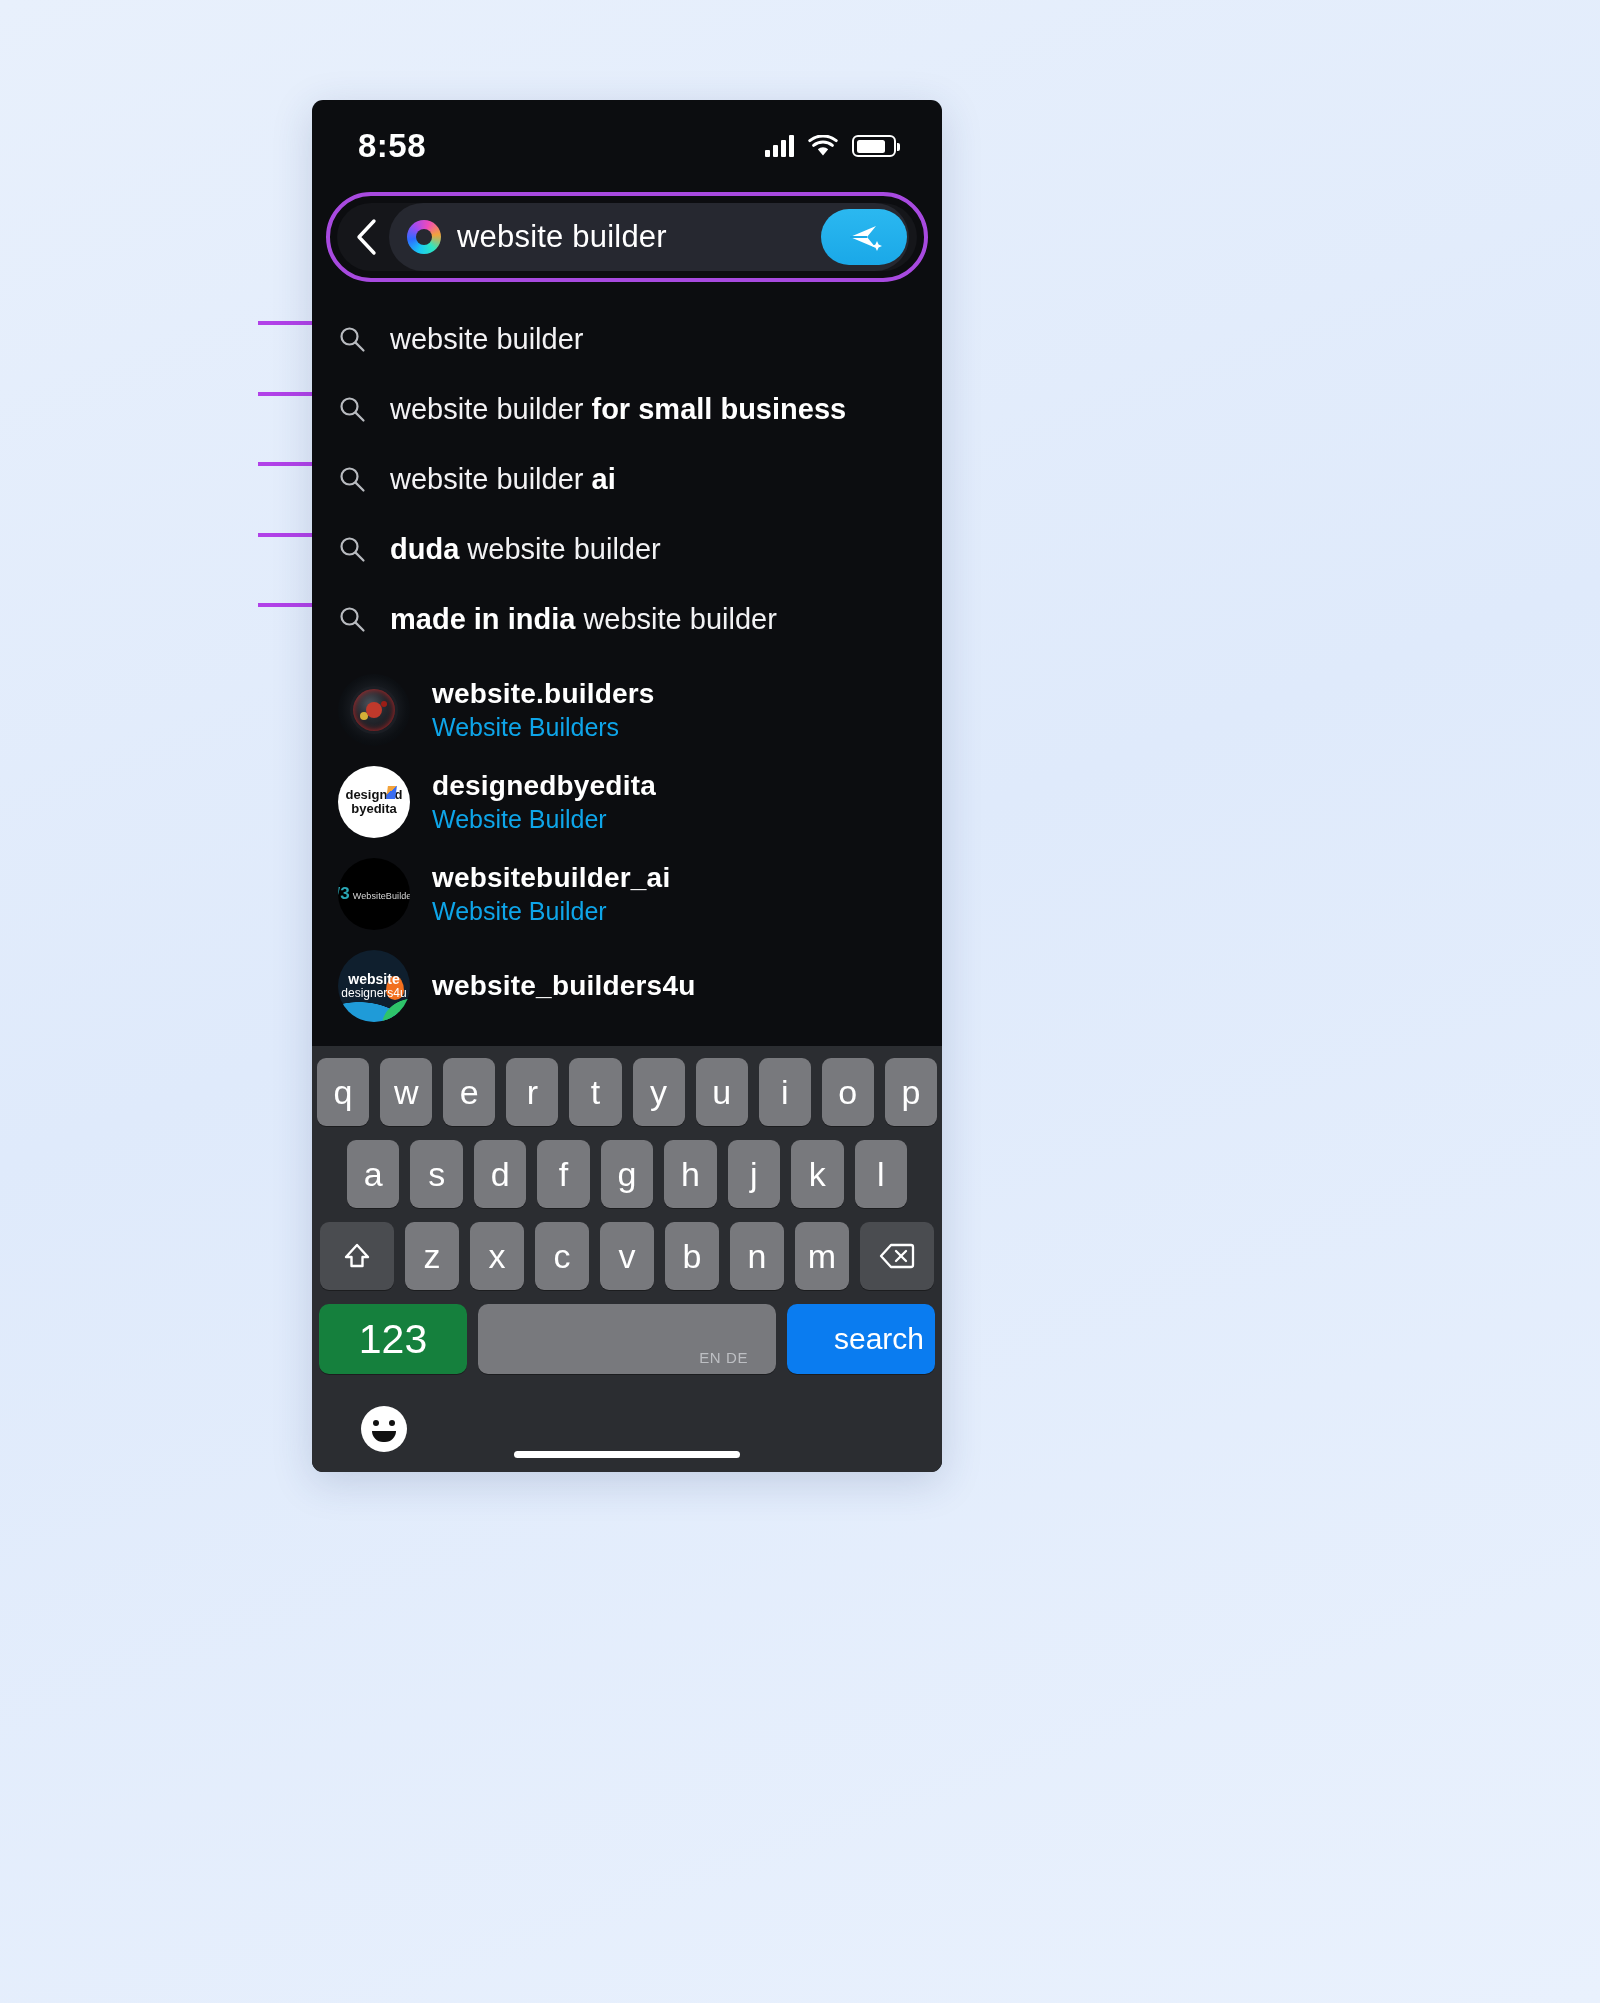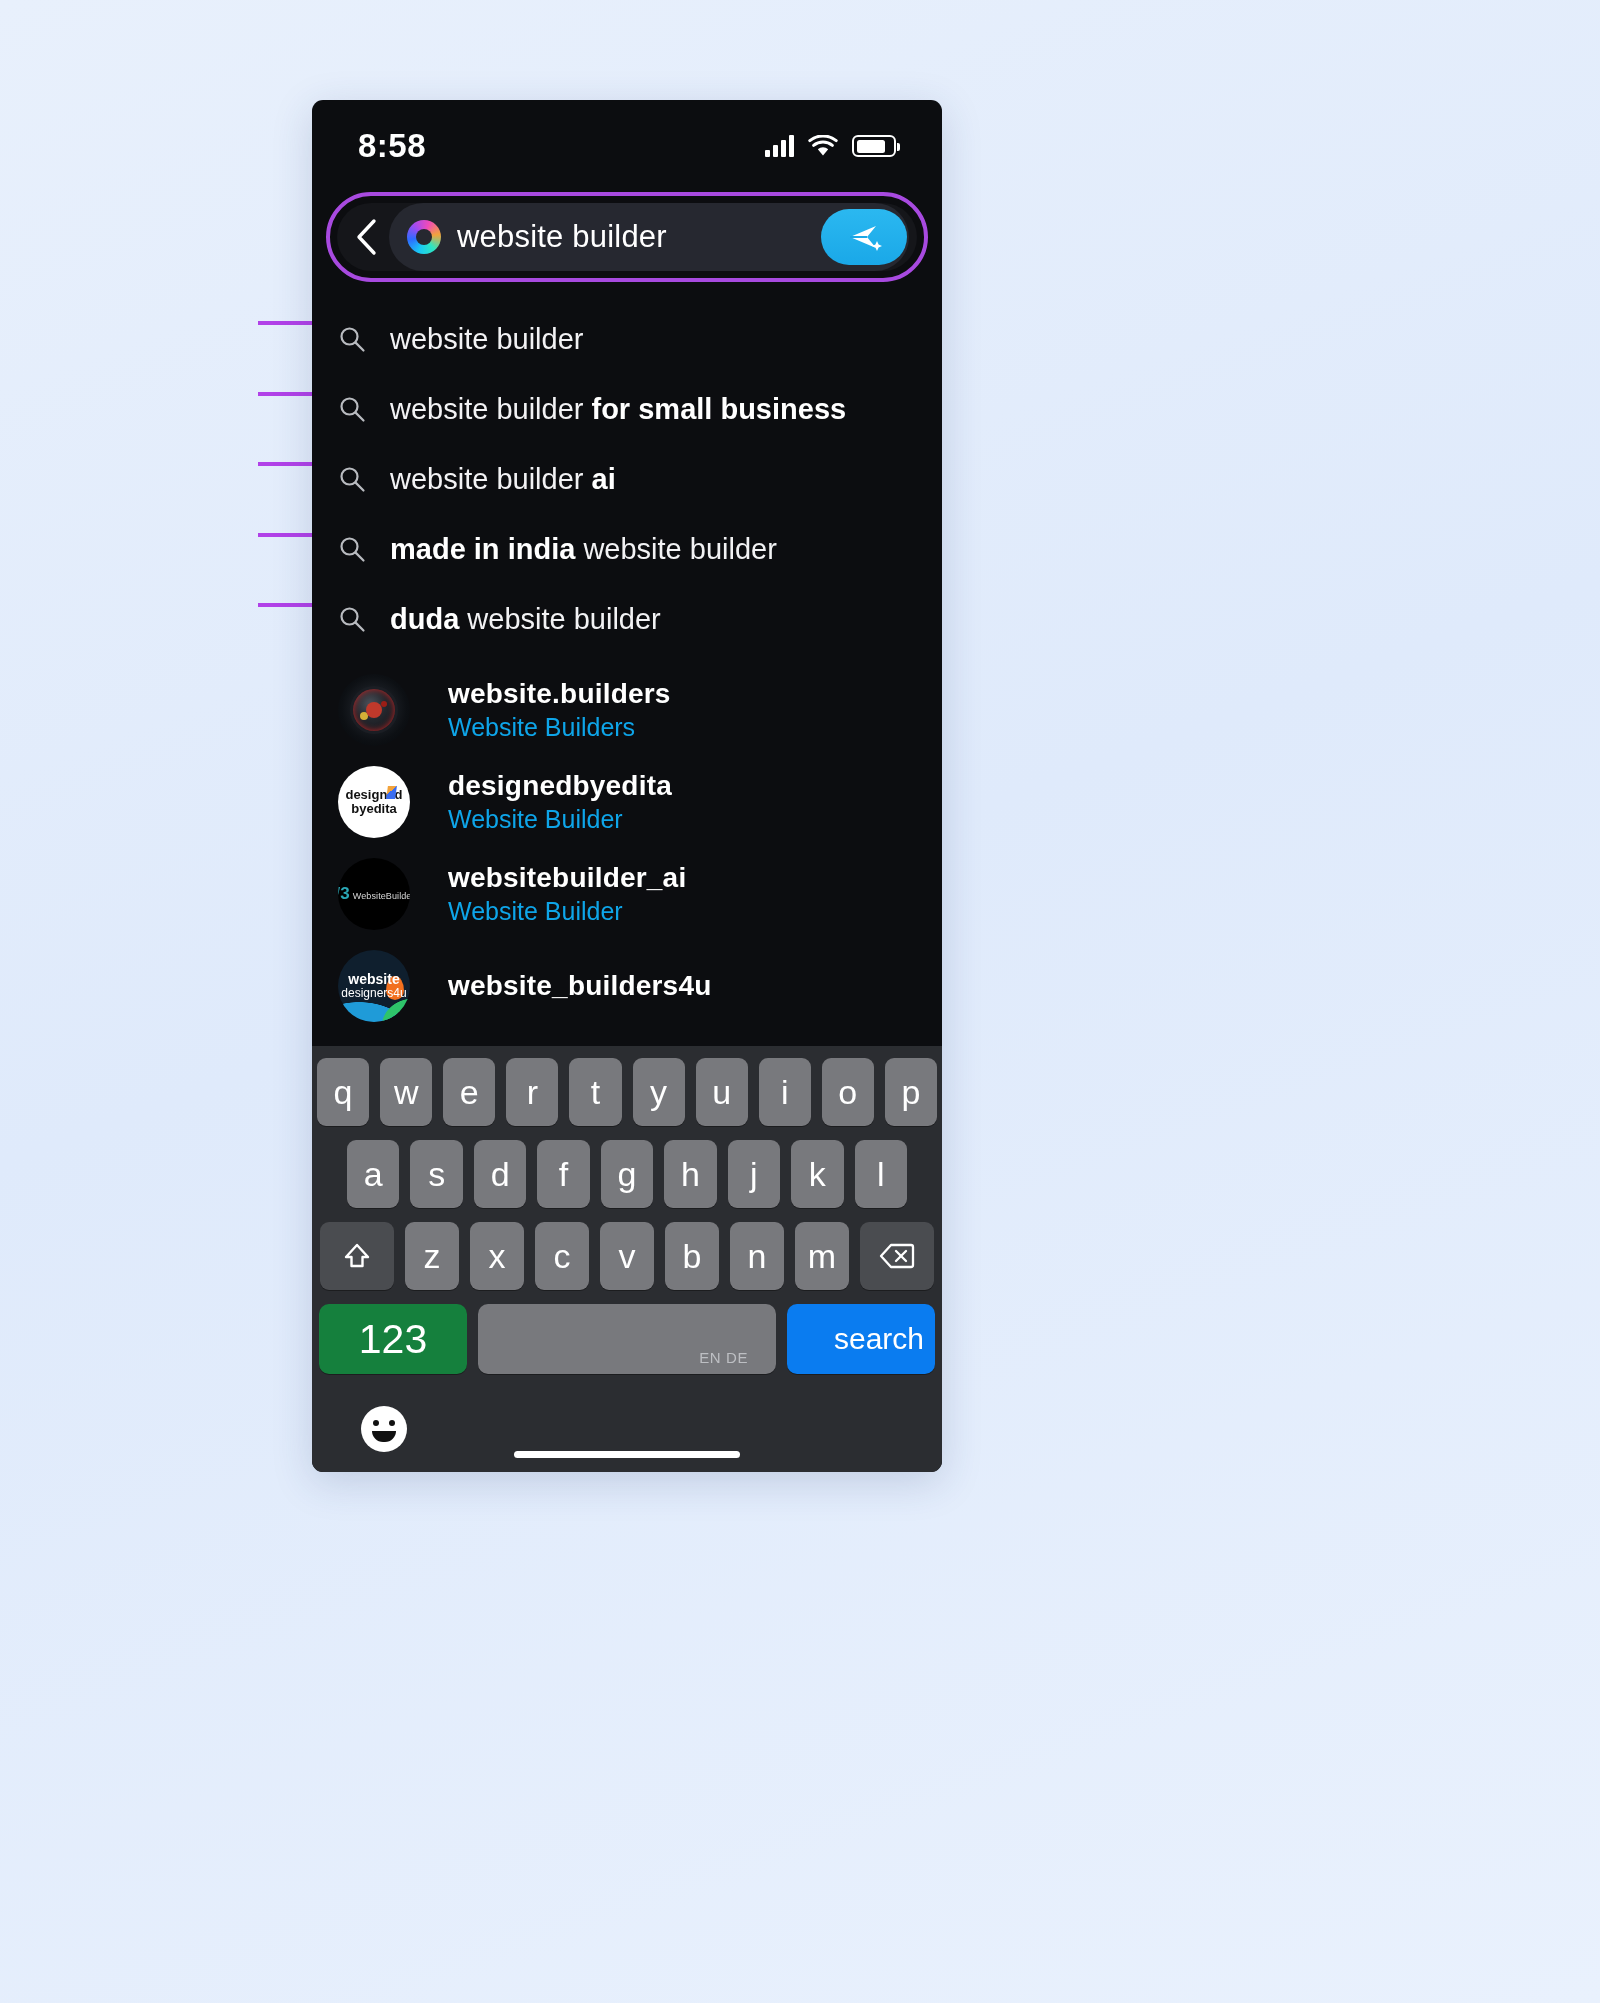--- a/index.html
+++ b/index.html
@@ -115,21 +115,21 @@
     height: 70px;
     cursor: pointer;
   }
   .mag { flex: 0 0 auto; width: 28px; height: 28px; }
   .sugg-text { font-size: 29px; color: #f2f2f4; white-space: nowrap; }
   .sugg-text b { font-weight: 700; color: #ffffff; }
 
   
   #accounts { padding-top: 10px; }
   .acct-row {
-    display: flex; align-items: center; gap: 38px;
+    display: flex; align-items: center; gap: 22px;
     padding: 8px 26px; height: 92px; cursor: pointer;
   }
   .avatar {
     width: 72px; height: 72px; border-radius: 50%;
     flex: 0 0 auto; overflow: hidden; position: relative;
     display:flex; align-items:center; justify-content:center;
   }
   .acct-meta { display:flex; flex-direction:column; gap: 3px; }
   .acct-user { font-size: 28px; font-weight: 700; color:#fff; letter-spacing:.2px; }
   .acct-sub { font-size: 25px; color:#0ea5e9; }
@@ -331,31 +331,31 @@
       <span class="sugg-text"><span>website builder </span><b>ai</b></span>
     </div>
 
     <div class="sugg-row">
       <span class="mag">
         <svg width="28" height="28" viewBox="0 0 28 28">
           <circle cx="11.5" cy="11.5" r="8" fill="none" stroke="#b9bbc0" stroke-width="2.2"></circle>
           <line x1="17.6" y1="17.6" x2="25.5" y2="25.5" stroke="#b9bbc0" stroke-width="2.2" stroke-linecap="round"></line>
         </svg>
       </span>
-      <span class="sugg-text"><b>made in india</b><span> website builder</span></span>
+      <span class="sugg-text"><b>duda</b><span> website builder</span></span>
     </div>
 
     <div class="sugg-row">
       <span class="mag">
         <svg width="28" height="28" viewBox="0 0 28 28">
           <circle cx="11.5" cy="11.5" r="8" fill="none" stroke="#b9bbc0" stroke-width="2.2"></circle>
           <line x1="17.6" y1="17.6" x2="25.5" y2="25.5" stroke="#b9bbc0" stroke-width="2.2" stroke-linecap="round"></line>
         </svg>
       </span>
-      <span class="sugg-text"><b>duda</b><span> website builder</span></span>
+      <span class="sugg-text"><b>made in india</b><span> website builder</span></span>
     </div>
 
   </div>
 
   <div id="accounts">
 
     <div class="acct-row">
       <div class="avatar av-watch"></div>
       <div class="acct-meta">
         <div class="acct-user">website.builders</div>

